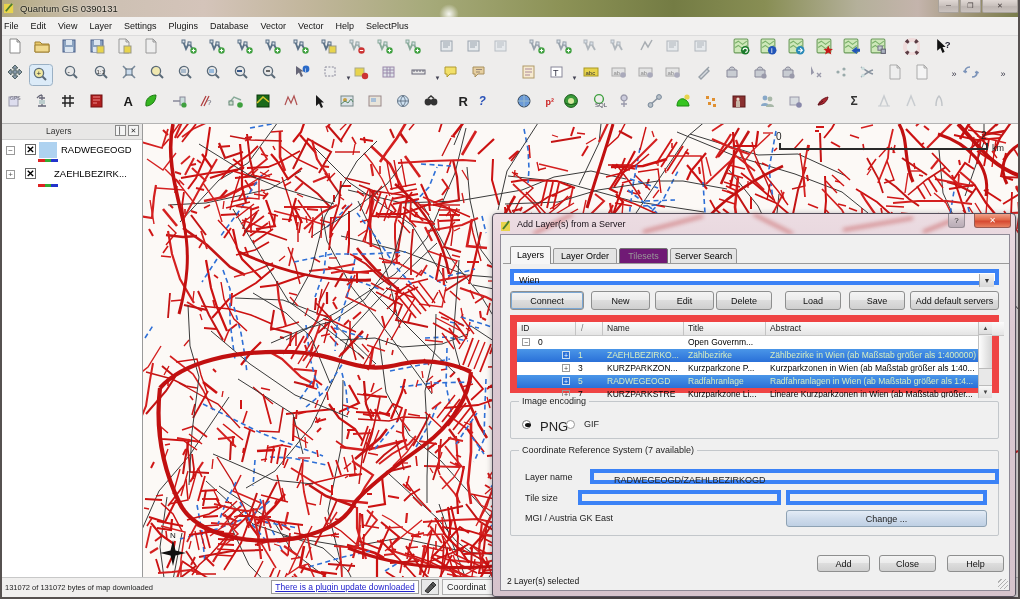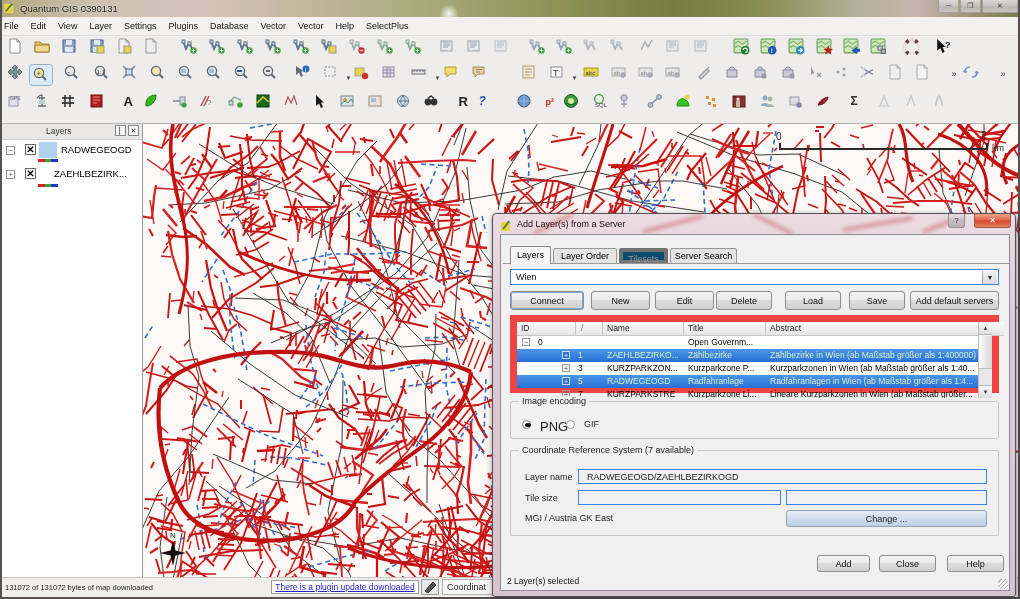--- a/index.html
+++ b/index.html
@@ -26,21 +26,21 @@
 
 #status{left:0;top:577px;width:1020px;height:20px;background:#f0efee;border-top:1px solid #c8c8c8;font-size:9px;color:#222}
 
 #bl{left:0;top:0;width:2px;height:599px;background:#565150}
 #br{left:1018px;top:0;width:2px;height:599px;background:#565150}
 #bb{left:0;top:597px;width:1020px;height:2px;background:#565150}
 
 #dlg{left:492px;top:213px;width:524px;height:384px;background:linear-gradient(180deg,#ecdce2,#dcc9d2 30%,#d6c3cc);border:1px solid #55505c;border-radius:4px 4px 3px 3px;box-shadow:1px 2px 6px rgba(40,30,40,.55)}
 #dlgclient{position:absolute;left:7px;top:20px;width:510px;height:357px;background:#f0f0f0;border:1px solid #8e8a96}
 .btn{position:absolute;background:linear-gradient(180deg,#f4f4f4,#ebebeb 45%,#dddddd 50%,#cfcfcf);border:1px solid #8e8f8f;border-radius:3px;font-size:9px;color:#111;text-align:center}
-.field{position:absolute;background:#fff;border:1px solid #3b82f6;font-size:9px;color:#111}
+.field{position:absolute;background:#fff;border:4px solid #3b82f6;font-size:9px;color:#111}
 .grp{position:absolute;border:1px solid #c3c7cb;border-radius:2px}
 .grp>span{position:absolute;left:8px;top:-6px;background:#f0f0f0;padding:0 3px;font-size:9px;color:#222}
 </style></head><body>
 <div class="abs" id="map">
     <svg width="877" height="453" viewBox="0 0 877 453" style="position:absolute;left:0;top:0;filter:blur(0.35px)">
       <rect width="877" height="453" fill="#fcf9f6"></rect>
       <path d="M491,92 L512,61 L545,12 L571,-10 L593,-36" stroke="#3a3a3a" stroke-width="1" fill="none"></path>
       <path d="M37,98 L76,56 L105,39 L146,-17 L189,-65" stroke="#3a3a3a" stroke-width="1" fill="none"></path>
       <path d="M171,23 L207,59 L269,101 L304,159" stroke="#3a3a3a" stroke-width="1" fill="none"></path>
       <path d="M92,174 L140,176 L184,193 L233,240" stroke="#3a3a3a" stroke-width="1" fill="none"></path>
@@ -1971,21 +1971,21 @@
       <rect x="0" y="2" width="9" height="9" fill="#e8d44c"></rect>
       <path d="M2,9 L6,4 L8,1" stroke="#4a7d2c" stroke-width="2" fill="none"></path>
     </svg>
 <div class="abs" style="left:24px;top:5px;font-size:9px;color:#181018">Add Layer(s) from a Server</div>
 <div class="abs" style="left:455px;top:0;width:17px;height:14px;border:1px solid #988e96;border-top:none;border-radius:0 0 3px 3px;background:linear-gradient(180deg,#e9dfe3,#c9bcc4 50%,#b9acb6);font-size:8px;color:#333;text-align:center;line-height:13px">?</div>
 <div class="abs" style="left:481px;top:0;width:37px;height:14px;border:1px solid #9a5a52;border-top:none;border-radius:0 0 3px 3px;background:linear-gradient(180deg,#f0a088,#e06848 45%,#d64830 55%,#e88060);font-size:8px;color:#fff;text-align:center;line-height:13px">✕</div>
 <div id="dlgclient">
 
  <div class="abs" style="left:9px;top:11px;width:41px;height:18px;background:#f6f6f6;border:1px solid #898989;border-bottom:none;border-radius:2px 2px 0 0;font-size:9px;text-align:center;line-height:17px;z-index:3">Layers</div>
  <div class="abs" style="left:52px;top:13px;width:64px;height:16px;background:#e4e4e4;border:1px solid #979797;border-radius:2px 2px 0 0;font-size:9px;text-align:center;line-height:15px">Layer Order</div>
- <div class="abs" style="left:118px;top:13px;width:49px;height:16px;background:#0c4a6e;border:4px solid #737373;border-radius:2px 2px 0 0;font-size:9px;text-align:center;line-height:15px;color:#999">Tilesets</div>
+ <div class="abs" style="left:118px;top:13px;width:49px;height:16px;background:#701a75;border:1px solid #737373;border-radius:2px 2px 0 0;font-size:9px;text-align:center;line-height:15px;color:#999">Tilesets</div>
  <div class="abs" style="left:169px;top:13px;width:67px;height:16px;background:#e4e4e4;border:1px solid #979797;border-radius:2px 2px 0 0;font-size:9px;text-align:center;line-height:15px">Server Search</div>
  <div class="abs" style="left:2px;top:28px;width:506px;height:343px;border-top:1px solid #9a9a9a"></div>
 
  <div class="field" style="left:9px;top:34px;width:489px;height:16px;line-height:15px;padding-left:5px">Wien
    <span style="position:absolute;right:1px;top:1px;width:15px;height:13px;background:linear-gradient(180deg,#f2f2f2,#d8d8d8);border-left:1px solid #aaa;text-align:center;line-height:13px;font-size:7px;color:#333">▼</span>
  </div>
 
  <div class="btn" style="left:9px;top:56px;width:74px;height:19px;line-height:18px;box-shadow:inset 0 0 0 1px #7aa7d4">Connect</div>
  <div class="btn" style="left:90px;top:56px;width:59px;height:19px;line-height:18px">New</div>
  <div class="btn" style="left:154px;top:56px;width:59px;height:19px;line-height:18px">Edit</div>
@@ -2051,21 +2051,21 @@
    <span class="abs" style="left:11px;top:18px;width:9px;height:9px;border:1px solid #777;border-radius:50%;background:#fff"></span>
    <span class="abs" style="left:13.5px;top:20.5px;width:4px;height:4px;border-radius:50%;background:#111"></span>
    <span class="abs" style="left:26px;top:17px;font-size:13px">PNG</span>
    <span class="abs" style="left:55px;top:18px;width:9px;height:9px;border:1px solid #999;border-radius:50%;background:#fff"></span>
    <span class="abs" style="left:70px;top:17px;font-size:9px">GIF</span>
  </div>
 
  <div class="grp" style="left:9px;top:215px;width:489px;height:86px">
         <span>Coordinate Reference System (7 available)</span>
    <span class="abs" style="left:11px;top:21px;font-size:9px">Layer name</span>
-   <span class="field" style="left:67px;top:18px;width:409px;height:15px;line-height:14px;padding-left:8px">RADWEGEOGD/ZAEHLBEZIRKOGD</span>
+   <span class="field" style="left:79px;top:18px;width:409px;height:15px;line-height:14px;padding-left:20px">RADWEGEOGD/ZAEHLBEZIRKOGD</span>
    <span class="abs" style="left:11px;top:42px;font-size:9px">Tile size</span>
    <span class="field" style="left:67px;top:39px;width:203px;height:15px"></span>
    <span class="field" style="left:275px;top:39px;width:201px;height:15px"></span>
    <span class="abs" style="left:11px;top:62px;font-size:9px">MGI / Austria GK East</span>
    <span class="btn" style="left:275px;top:59px;width:201px;height:17px;line-height:16px;background:linear-gradient(180deg,#e4ecf6,#cfdcec 50%,#bfd0e4);border:1px solid #8ea2b4">Change ...</span>
  </div>
 
  <div class="btn" style="left:316px;top:320px;width:53px;height:17px;line-height:16px">Add</div>
  <div class="btn" style="left:378px;top:320px;width:57px;height:17px;line-height:16px">Close</div>
  <div class="btn" style="left:446px;top:320px;width:57px;height:17px;line-height:16px">Help</div>

